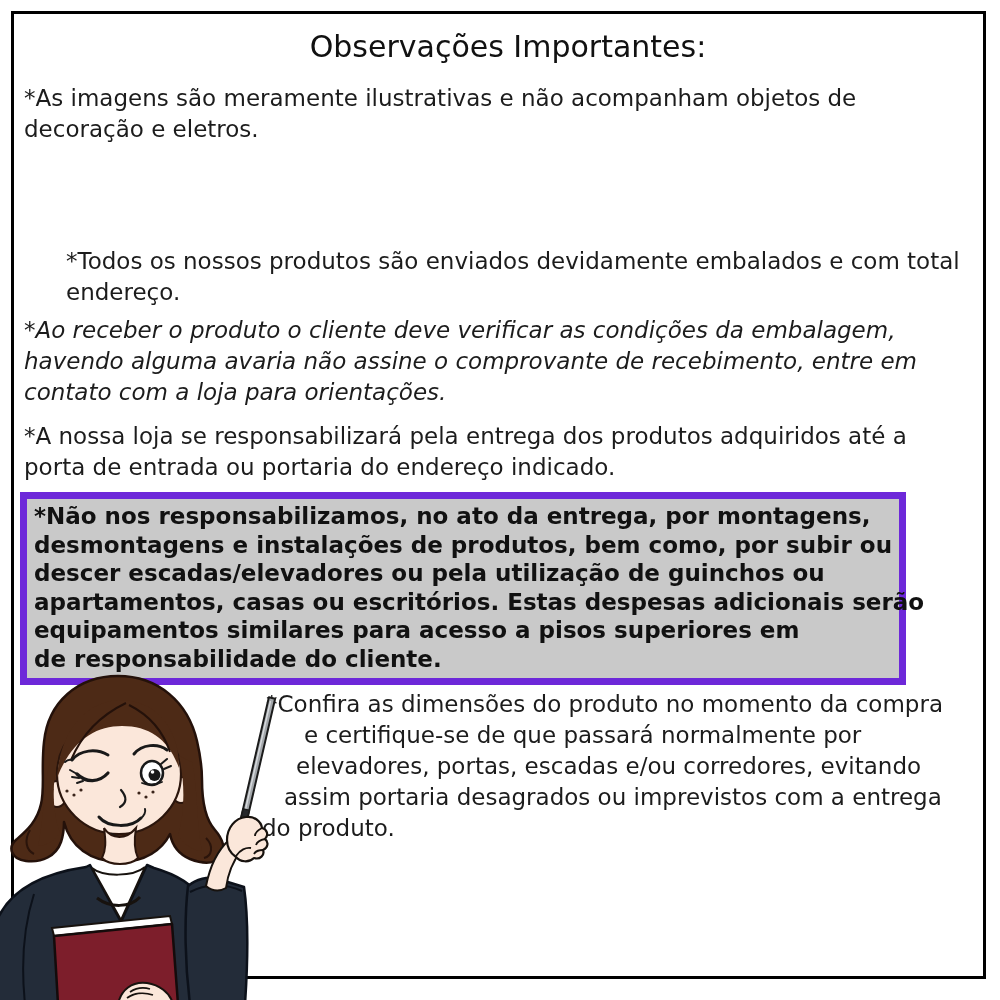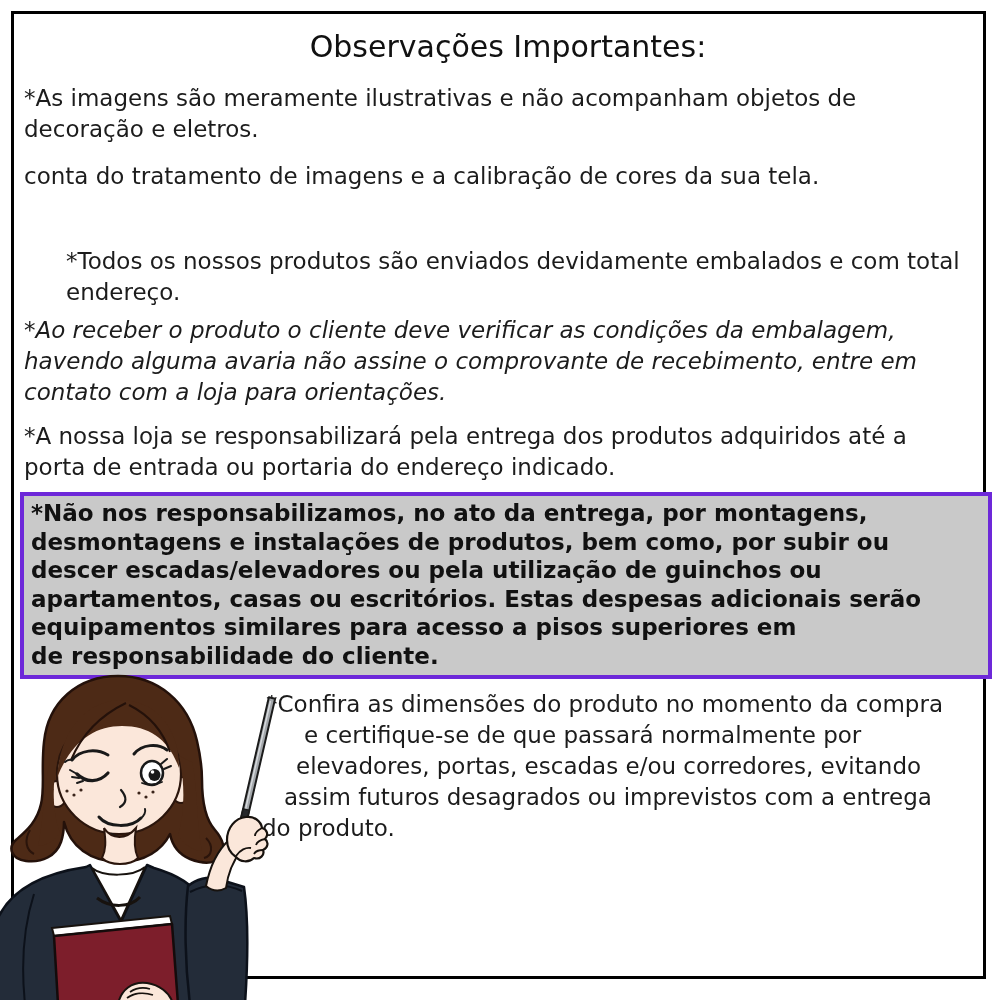--- a/index.html
+++ b/index.html
@@ -18,22 +18,22 @@
   .para{
     position:absolute;left:24px;width:956px;font-size:23px;line-height:31px;z-index:2;
   }
   .para .ln,.graybox .ln,.bottom .ln{white-space:nowrap;}
   .p1{top:83px;}
   .p2{top:161px;}
   .p3{top:246px;margin-left:42px;}
   .p4{top:315px;font-style:italic;}
   .p5{top:421px;}
   .graybox{
-    position:absolute;left:20px;top:492px;width:972px;box-sizing:border-box;
-    background:#c9c9c9;border:4px solid #6d28d9;z-index:2;
+    position:absolute;left:20px;top:492px;width:886px;box-sizing:border-box;
+    background:#c9c9c9;border:7px solid #6d28d9;z-index:2;
     font-size:23px;font-weight:bold;line-height:28.5px;padding:3px 7px 5px 7px;color:#111;
   }
   .bottom{
     position:absolute;left:262px;top:689px;width:730px;
     font-size:23px;line-height:31px;z-index:2;
   }
   .bottom .ln:nth-child(1){margin-left:4px;}
   .bottom .ln:nth-child(2){margin-left:42px;}
   .bottom .ln:nth-child(3){margin-left:34px;}
   .bottom .ln:nth-child(4){margin-left:22px;}
@@ -50,21 +50,20 @@
   <div class="frame"></div>
 
   <h1 class="title">Observações Importantes:</h1>
 
   <div class="para p1">
     <div class="ln">*As imagens são meramente ilustrativas e não acompanham objetos de</div>
     <div class="ln">decoração e eletros.</div>
   </div>
 
   <div class="para p2">
-    <div class="ln">conta do tratamento de imagens e a calibração de cores da sua tela.</div>
   </div>
 
   <div class="para p3">
     <div class="ln">*Todos os nossos produtos são enviados devidamente embalados e com total</div>
     <div class="ln">endereço.</div>
   </div>
 
   <div class="para p4">
     <div class="ln">*Ao receber o produto o cliente deve verificar as condições da embalagem,</div>
     <div class="ln">havendo alguma avaria não assine o comprovante de recebimento, entre em</div>
@@ -82,21 +81,21 @@
     <div class="ln">descer escadas/elevadores ou pela utilização de guinchos ou</div>
     <div class="ln">apartamentos, casas ou escritórios. Estas despesas adicionais serão</div>
     <div class="ln">equipamentos similares para acesso a pisos superiores em</div>
     <div class="ln">de responsabilidade do cliente.</div>
   </div>
 
   <div class="bottom">
     <div class="ln">*Confira as dimensões do produto no momento da compra</div>
     <div class="ln">e certifique-se de que passará normalmente por</div>
     <div class="ln">elevadores, portas, escadas e/ou corredores, evitando</div>
-    <div class="ln">assim futuros desagrados ou imprevistos com a entrega</div>
+    <div class="ln">assim portaria desagrados ou imprevistos com a entrega</div>
     <div class="ln">do produto.</div>
   </div>
 
   <svg class="woman" viewBox="0 0 300 330" aria-hidden="true">
 
     <g>
       <path d="M 234.9,174.3 L 241.1,175.7 L 275.1,28.7 L 268.9,27.3 Z" fill="#a3a7ab" stroke="#1b1b1b" stroke-width="2" stroke-linejoin="round"></path>
       <path d="M 270.5,31 L 238.5,170" stroke="#d7dadd" stroke-width="1.4" fill="none"></path>
       <path d="M 234.9,174.3 L 241.1,175.7 L 249.3,140.2 L 243.1,138.8 Z" fill="#26282b" stroke="#1b1b1b" stroke-width="1.5"></path>
     </g>

